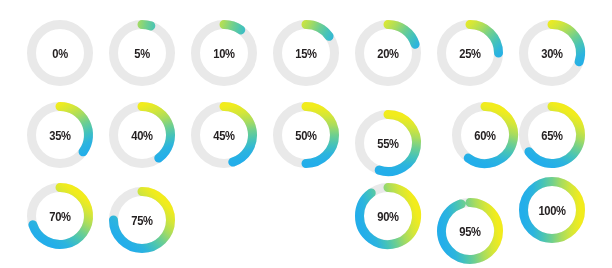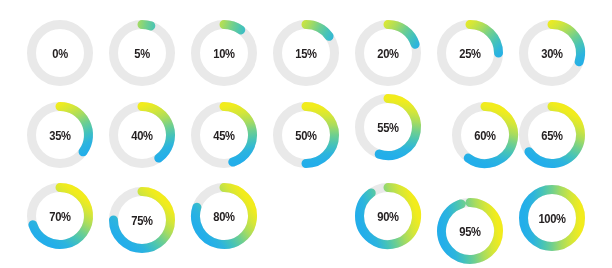--- a/index.html
+++ b/index.html
@@ -254,21 +254,21 @@
             <stop offset="66.7%" stop-color="#46C3B8"></stop>
             <stop offset="83.3%" stop-color="#2CB4DE"></stop>
             <stop offset="100.0%" stop-color="#23AEEA"></stop>
           </linearGradient>
         </defs>
         <circle class="gauge-track" cx="35" cy="35" r="28.5" stroke="#E9E9E9" stroke-width="9"></circle>
         <path class="gauge-arc" d="M 35 6.5 A 28.5 28.5 0 0 1 35 63.5" stroke="url(#grad-10)" stroke-width="9"></path>
       </svg>
       <div class="gauge-label">50%</div>
     </div>
-    <div class="gauge" style="left: 353px; top: 92px;">
+    <div class="gauge" style="left: 353px; top: 108px;">
       <svg viewBox="0 0 70 70">
         <defs>
           <linearGradient id="grad-11" gradientUnits="userSpaceOnUse" x1="39.46" y1="6.85" x2="30.54" y2="63.15">
             <stop offset="0.0%" stop-color="#F2EC1C"></stop>
             <stop offset="16.7%" stop-color="#D3E63A"></stop>
             <stop offset="33.3%" stop-color="#A8DC5E"></stop>
             <stop offset="50.0%" stop-color="#6FCF8F"></stop>
             <stop offset="66.7%" stop-color="#46C3B8"></stop>
             <stop offset="83.3%" stop-color="#2CB4DE"></stop>
             <stop offset="100.0%" stop-color="#23AEEA"></stop>
@@ -344,38 +344,20 @@
             <stop offset="66.7%" stop-color="#46C3B8"></stop>
             <stop offset="83.3%" stop-color="#2CB4DE"></stop>
             <stop offset="100.0%" stop-color="#23AEEA"></stop>
           </linearGradient>
         </defs>
         <circle class="gauge-track" cx="35" cy="35" r="28.5" stroke="#E9E9E9" stroke-width="9"></circle>
         <path class="gauge-arc" d="M 35 6.5 A 28.5 28.5 0 1 1 6.5 35" stroke="url(#grad-15)" stroke-width="9"></path>
       </svg>
       <div class="gauge-label">75%</div>
     </div>
-    <div class="gauge" style="left: 189px; top: 181px;">
-      <svg viewBox="0 0 70 70">
-        <defs>
-          <linearGradient id="grad-16" gradientUnits="userSpaceOnUse" x1="58.06" y1="18.25" x2="11.94" y2="51.75">
-            <stop offset="0.0%" stop-color="#F2EC1C"></stop>
-            <stop offset="16.7%" stop-color="#D3E63A"></stop>
-            <stop offset="33.3%" stop-color="#A8DC5E"></stop>
-            <stop offset="50.0%" stop-color="#6FCF8F"></stop>
-            <stop offset="66.7%" stop-color="#46C3B8"></stop>
-            <stop offset="83.3%" stop-color="#2CB4DE"></stop>
-            <stop offset="100.0%" stop-color="#23AEEA"></stop>
-          </linearGradient>
-        </defs>
-        <circle class="gauge-track" cx="35" cy="35" r="28.5" stroke="#E9E9E9" stroke-width="9"></circle>
-        <path class="gauge-arc" d="M 35 6.5 A 28.5 28.5 0 1 1 7.894889285588121 26.193015660314003" stroke="url(#grad-16)" stroke-width="9"></path>
-      </svg>
-      <div class="gauge-label">80%</div>
-    </div>
     <div class="gauge" style="left: 353px; top: 181px;">
       <svg viewBox="0 0 70 70">
         <defs>
           <linearGradient id="grad-18" gradientUnits="userSpaceOnUse" x1="62.11" y1="26.19" x2="7.89" y2="43.81">
             <stop offset="0.0%" stop-color="#F2EC1C"></stop>
             <stop offset="16.7%" stop-color="#D3E63A"></stop>
             <stop offset="33.3%" stop-color="#A8DC5E"></stop>
             <stop offset="50.0%" stop-color="#6FCF8F"></stop>
             <stop offset="66.7%" stop-color="#46C3B8"></stop>
             <stop offset="83.3%" stop-color="#2CB4DE"></stop>
@@ -398,21 +380,21 @@
             <stop offset="66.7%" stop-color="#46C3B8"></stop>
             <stop offset="83.3%" stop-color="#2CB4DE"></stop>
             <stop offset="100.0%" stop-color="#23AEEA"></stop>
           </linearGradient>
         </defs>
         <circle class="gauge-track" cx="35" cy="35" r="28.5" stroke="#E9E9E9" stroke-width="9"></circle>
         <path class="gauge-arc" d="M 35 6.5 A 28.5 28.5 0 1 1 26.193015660313996 7.894889285588125" stroke="url(#grad-19)" stroke-width="9"></path>
       </svg>
       <div class="gauge-label">95%</div>
     </div>
-    <div class="gauge" style="left: 517px; top: 183px;">
+    <div class="gauge" style="left: 517px; top: 175px;">
       <svg viewBox="0 0 70 70">
         <defs>
           <linearGradient id="grad-20" gradientUnits="userSpaceOnUse" x1="63.50" y1="35.00" x2="6.50" y2="35.00">
             <stop offset="0.0%" stop-color="#F2EC1C"></stop>
             <stop offset="16.7%" stop-color="#D3E63A"></stop>
             <stop offset="33.3%" stop-color="#A8DC5E"></stop>
             <stop offset="50.0%" stop-color="#6FCF8F"></stop>
             <stop offset="66.7%" stop-color="#46C3B8"></stop>
             <stop offset="83.3%" stop-color="#2CB4DE"></stop>
             <stop offset="100.0%" stop-color="#23AEEA"></stop>

